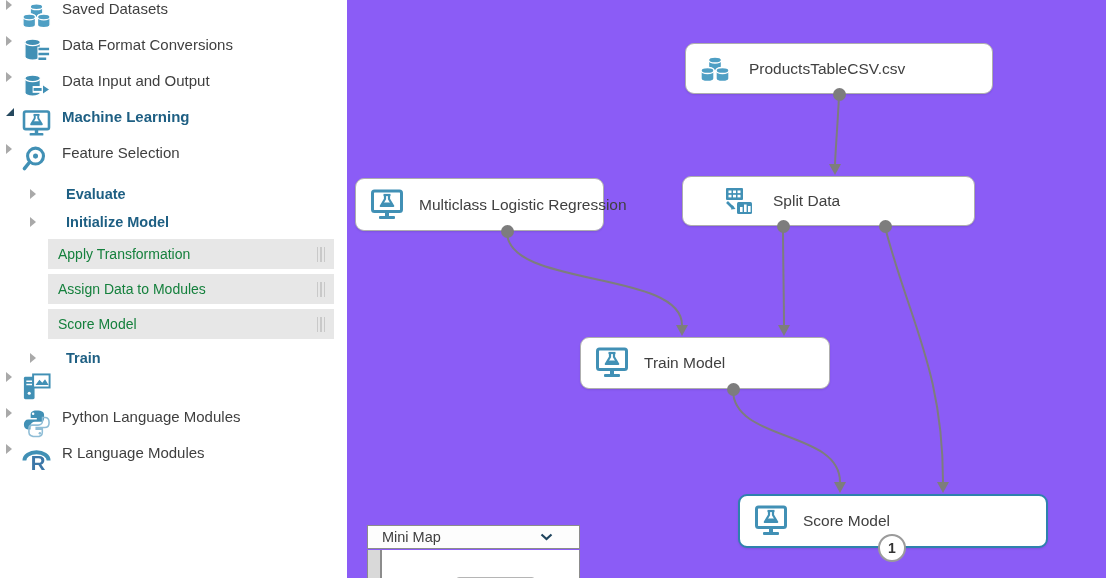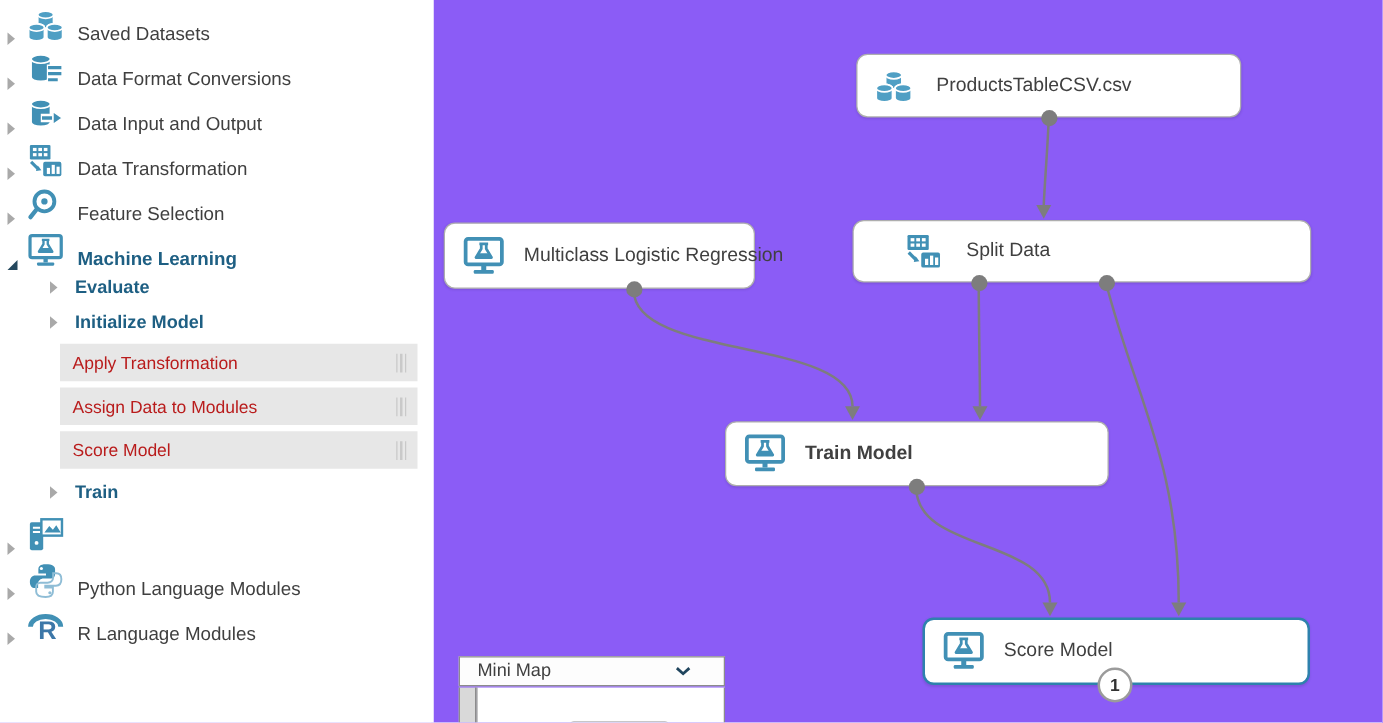--- a/index.html
+++ b/index.html
@@ -2,36 +2,36 @@
 <html><head>
 <meta charset="utf-8">
 <style>
   * { margin:0; padding:0; box-sizing:border-box; }
   html,body { width:1106px; height:578px; overflow:hidden; background:#fff;
     font-family:"Liberation Sans", sans-serif; }
   .app { position:relative; width:1106px; height:578px; }
 
   
   .sidebar { position:absolute; left:0; top:0; width:345px; height:578px; background:#fff; }
-  .cat-row { height:36px; display:flex; align-items:flex-end; padding-left:6px; cursor:pointer; }
+  .cat-row { height:36px; display:flex; align-items:flex-start; padding-left:6px; cursor:pointer; }
   .caret { width:13px; flex:0 0 13px; display:flex; align-items:center; justify-content:flex-start; }
   .caret-collapsed { width:0; height:0; border-top:5px solid transparent; border-bottom:5px solid transparent; border-left:6px solid #a9a9a9; }
   .caret-expanded { width:0; height:0; border-bottom:8px solid #25485e; border-left:8px solid transparent; }
   .cat-icon { width:31px; height:31px; margin:0 10px 0 2px; flex:0 0 31px; display:flex; align-items:center; justify-content:center; }
   .cat-icon svg { width:31px; height:31px; }
   .cat-label { font-size:15px; color:#3f3f3f; white-space:nowrap; }
   .cat-label.blue { color:#1e5f83; font-weight:bold; }
 
-  .sub-row { height:28px; display:flex; align-items:center; padding-left:40px; cursor:pointer; }
+  .sub-row { height:28px; display:flex; align-items:center; padding-left:30px; cursor:pointer;gap:16px; }
   .sub-row .caret { width:20px; flex:0 0 20px; }
   .sub-label { font-size:14.5px; font-weight:bold; color:#1e5f83; white-space:nowrap; }
 
   .module-list { margin:3px 11px 4px 48px; }
   .module-row { height:30px; margin-bottom:5px; background:#e7e7e7; display:flex; align-items:center;
-    padding:0 9px 0 10px; font-size:14px; color:#b91c1c; cursor:grab; }
+    padding:0 9px 0 10px; font-size:14px; color:#15803d; cursor:grab; }
   .grip { margin-left:auto; display:flex; gap:2px; }
   .grip span { display:block; width:1.5px; height:15px; background:#c9c9c9; }
 
   
   .canvas { position:absolute; left:347px; top:0; width:761px; height:578px; background:#8b5cf6; overflow:hidden; }
   .wires { position:absolute; left:0; top:0; width:761px; height:578px; }
   .wires path { stroke:#7d7d7d; stroke-width:2; fill:none; }
   .wires polygon { fill:#7d7d7d; }
 
   .node { position:absolute; background:#fff; border:1px solid #aeaeae; border-radius:9px;
@@ -180,54 +180,43 @@
           <span class="caret-collapsed"></span>
         </span>
       <span class="cat-icon">
           <svg>
             <use href="#icon-io"></use>
           </svg>
         </span>
       <span class="cat-label">Data Input and Output</span>
     </div>
 
-    <div class="cat-row">
-      <span class="caret">
-          <span class="caret-collapsed"></span>
-        </span>
-      <span class="cat-icon">
-          <svg>
-            <use href="#icon-transform"></use>
-          </svg>
-        </span>
-      <span class="cat-label">Data Transformation</span>
+
+    <div class="cat-row">
+      <span class="caret">
+          <span class="caret-expanded"></span>
+        </span>
+      <span class="cat-icon">
+          <svg>
+            <use href="#icon-ml"></use>
+          </svg>
+        </span>
+      <span class="cat-label blue">Machine Learning</span>
     </div>
 
     <div class="cat-row">
       <span class="caret">
           <span class="caret-collapsed"></span>
         </span>
       <span class="cat-icon">
           <svg>
             <use href="#icon-magnifier"></use>
           </svg>
         </span>
       <span class="cat-label">Feature Selection</span>
-    </div>
-
-    <div class="cat-row">
-      <span class="caret">
-          <span class="caret-expanded"></span>
-        </span>
-      <span class="cat-icon">
-          <svg>
-            <use href="#icon-ml"></use>
-          </svg>
-        </span>
-      <span class="cat-label blue">Machine Learning</span>
     </div>
 
     <div class="sub-row">
       <span class="caret">
           <span class="caret-collapsed"></span>
         </span>
       <span class="sub-label">Evaluate</span>
     </div>
 
     <div class="sub-row">
@@ -337,32 +326,32 @@
     <div class="node" style="left:8px; top:178px; width:249px; height:53px;">
       <span class="node-icon">
           <svg>
             <use href="#icon-ml"></use>
           </svg>
         </span>
       <span class="node-label">Multiclass Logistic Regression</span>
     </div>
     <div class="port" style="left:153.5px; top:224.5px;"></div>
 
-    <div class="node" style="left:335px; top:176px; width:367px; height:50px;padding-left:40px;">
+    <div class="node" style="left:335px; top:176px; width:293px; height:50px;padding-left:40px;">
       <span class="node-icon">
           <svg viewBox="0 0 32 32" style="width:32px;height:32px">
             <use href="#icon-transform"></use>
           </svg>
         </span>
       <span class="node-label">Split Data</span>
     </div>
     <div class="port" style="left:429.5px; top:219.5px;"></div>
     <div class="port" style="left:531.5px; top:219.5px;"></div>
 
-    <div class="node" style="left:233px; top:337px; width:307px; height:52px;font-weight:bold;">
+    <div class="node" style="left:233px; top:337px; width:250px; height:52px;">
       <span class="node-icon">
           <svg>
             <use href="#icon-ml"></use>
           </svg>
         </span>
       <span class="node-label">Train Model</span>
     </div>
     <div class="port" style="left:379.5px; top:382.5px;"></div>
 
     <div class="node selected" style="left:391px; top:494px; width:310px; height:54px;">

